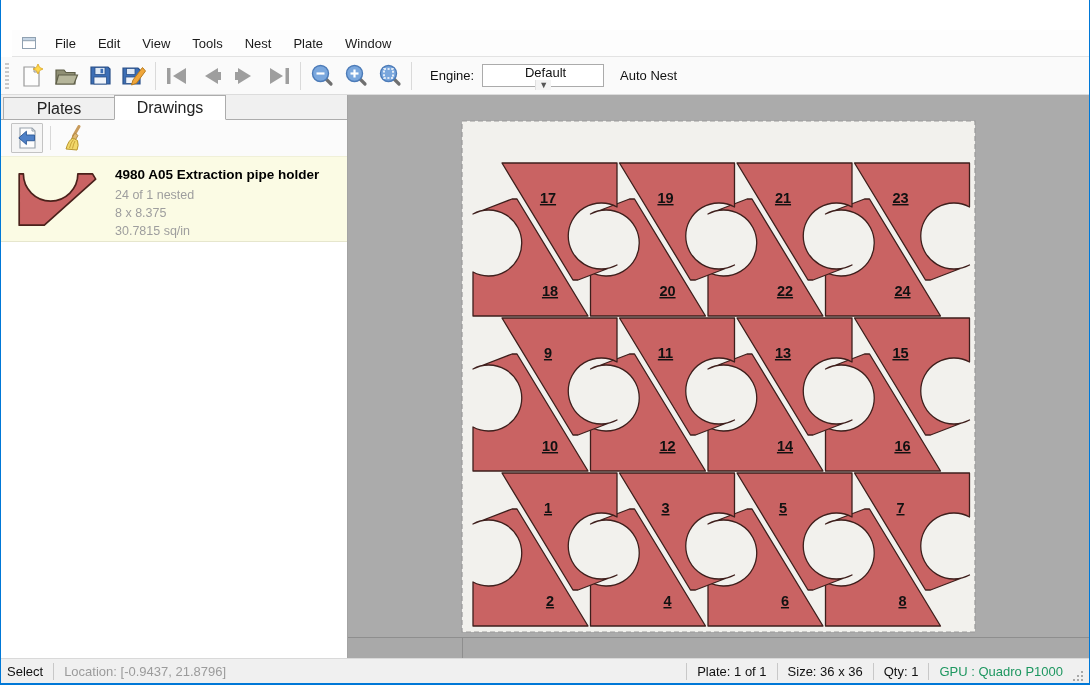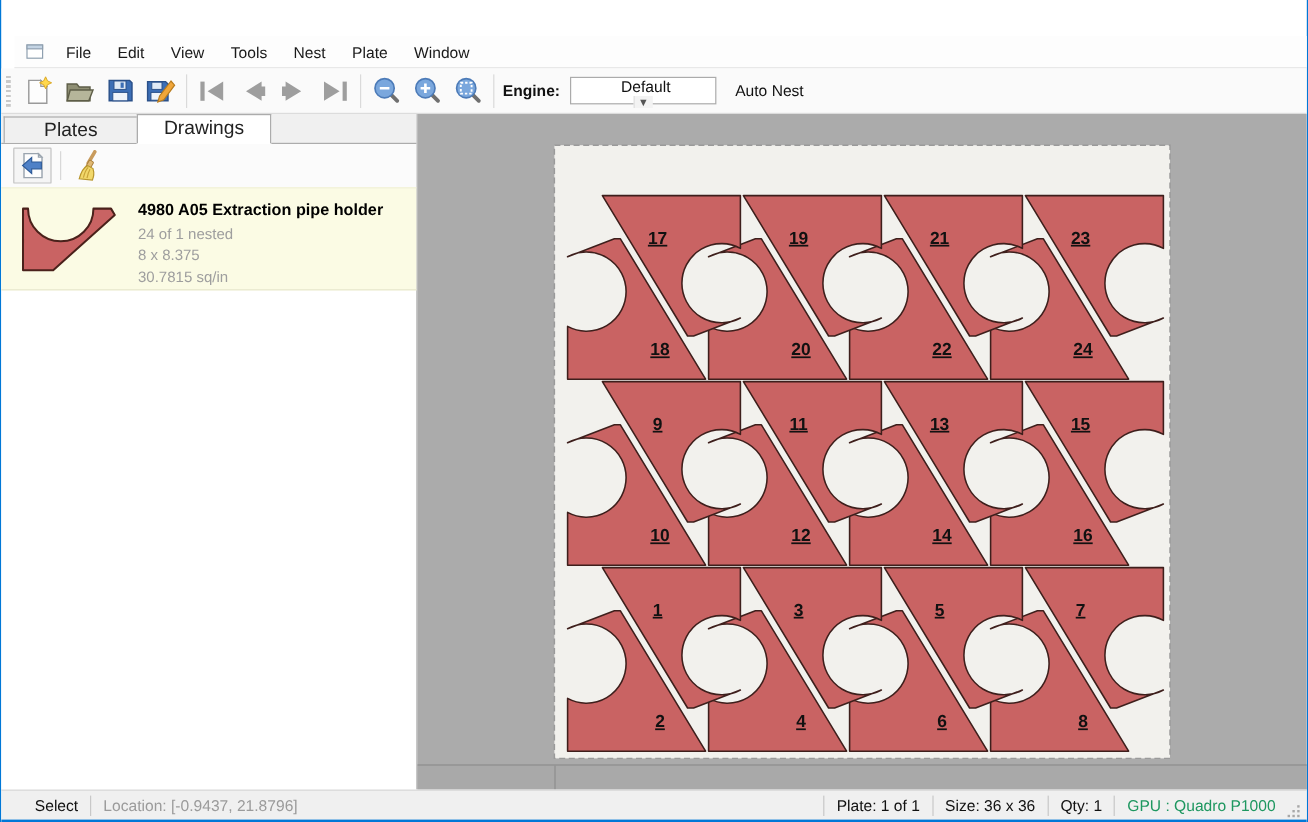--- a/index.html
+++ b/index.html
@@ -16,21 +16,21 @@
   #menubar{position:absolute;left:11px;top:30px;width:100%;height:27px;background:#fdfdfd;border-bottom:1px solid #e3e3e3;display:flex;align-items:center;}
   #menubar .doc-icon{margin:0 6px 0 9px;}
   .menu-item{font-size:13px;color:#1a1a1a;padding:4px 11px;}
   #mdi-controls{position:absolute;right:6px;top:30px;height:26px;display:flex;align-items:center;gap:6px;}
   .mdi-btn{width:22px;height:20px;display:flex;align-items:center;justify-content:center;color:#111;}
   
   #toolbar{position:absolute;left:0;top:57px;width:100%;height:38px;background:#fafafa;border-bottom:1px solid #dcdcdc;display:flex;align-items:center;}
   .grip{width:4px;height:26px;margin:0 6px 0 4px;background:repeating-linear-gradient(to bottom,#c9c9c9 0 2px,transparent 2px 4px);}
   .tb-btn{width:34px;height:32px;display:flex;align-items:center;justify-content:center;}
   .tb-sep{width:1px;height:28px;background:#dadada;margin:0 4px;}
-  .engine-label{font-size:13px;font-weight:bold;color:#111;margin:0 8px 0 3px;}
+  .engine-label{font-size:13px;font-weight:normal;color:#111;margin:0 8px 0 14px;}
   .combo{width:122px;height:23px;border:1px solid #ababab;background:#fff;display:flex;align-items:center;flex-direction:column;}
   .combo .val{flex:1;font-size:13px;color:#111;padding-left:5px;}
   .combo .arrow{width:16px;height:100%;display:flex;align-items:center;justify-content:center;font-size:9px;color:#555;background:#f3f3f3;border-left:1px solid #e0e0e0;}
   .autonest{font-size:13px;color:#111;padding:6px 10px;margin-left:6px;}
   
   #main{position:absolute;left:0;top:95px;width:100%;height:563px;display:flex;}
   #left-panel{width:347px;height:100%;background:#fff;border-right:1px solid #a3a3a3;position:relative;}
   #tabstrip{height:25px;background:#f0f0f0;display:flex;align-items:flex-end;border-bottom:1px solid #acacac;padding-left:2px;}
   .tab{width:112px;height:22px;background:#f0f0f0;border:1px solid #acacac;border-bottom:none;display:flex;align-items:center;justify-content:center;font-size:16px;color:#222;margin-right:-1px;}
   .tab.active{background:#fff;height:25px;position:relative;z-index:2;margin-bottom:-1px;border-bottom:1px solid #fff;}
@@ -44,21 +44,21 @@
   #drawing-item .t-title{font-size:13.5px;font-weight:bold;color:#000;margin-bottom:4px;}
   #drawing-item .t-meta{font-size:12.5px;color:#9e9e9e;line-height:18px;}
   
   #canvas{flex:1;height:100%;position:relative;background:#ababab;}
   #nest-svg{position:absolute;left:0;top:0;}
   #scroll-strip{position:absolute;left:0;bottom:0;width:100%;height:21px;background:#a9a9a9;border-top:1px solid #8e8e8e;}
   #scroll-strip .vline{position:absolute;left:114px;top:0;width:1px;height:100%;background:#8e8e8e;}
   
   #statusbar{position:absolute;left:0;top:658px;width:100%;height:27px;background:#f0f0f0;border-top:1px solid #d9d9d9;border-bottom:2px solid #0078D7;display:flex;align-items:center;font-size:13px;}
   .sb-sep{width:1px;height:17px;background:#c8c8c8;margin:0 10px;}
-  .sb-mode{color:#111;margin-left:28px;}
+  .sb-mode{color:#111;margin-left:6px;}
   .sb-loc{color:#9b9b9b;}
   .sb-cell{color:#111;}
   .sb-gpu{font-weight:normal;}
   #sb-grip{margin:0 4px 0 8px;align-self:flex-end;}
   .spacer{flex:1;}
   svg{display:block;}
 </style>
 </head>
 <body>
 

